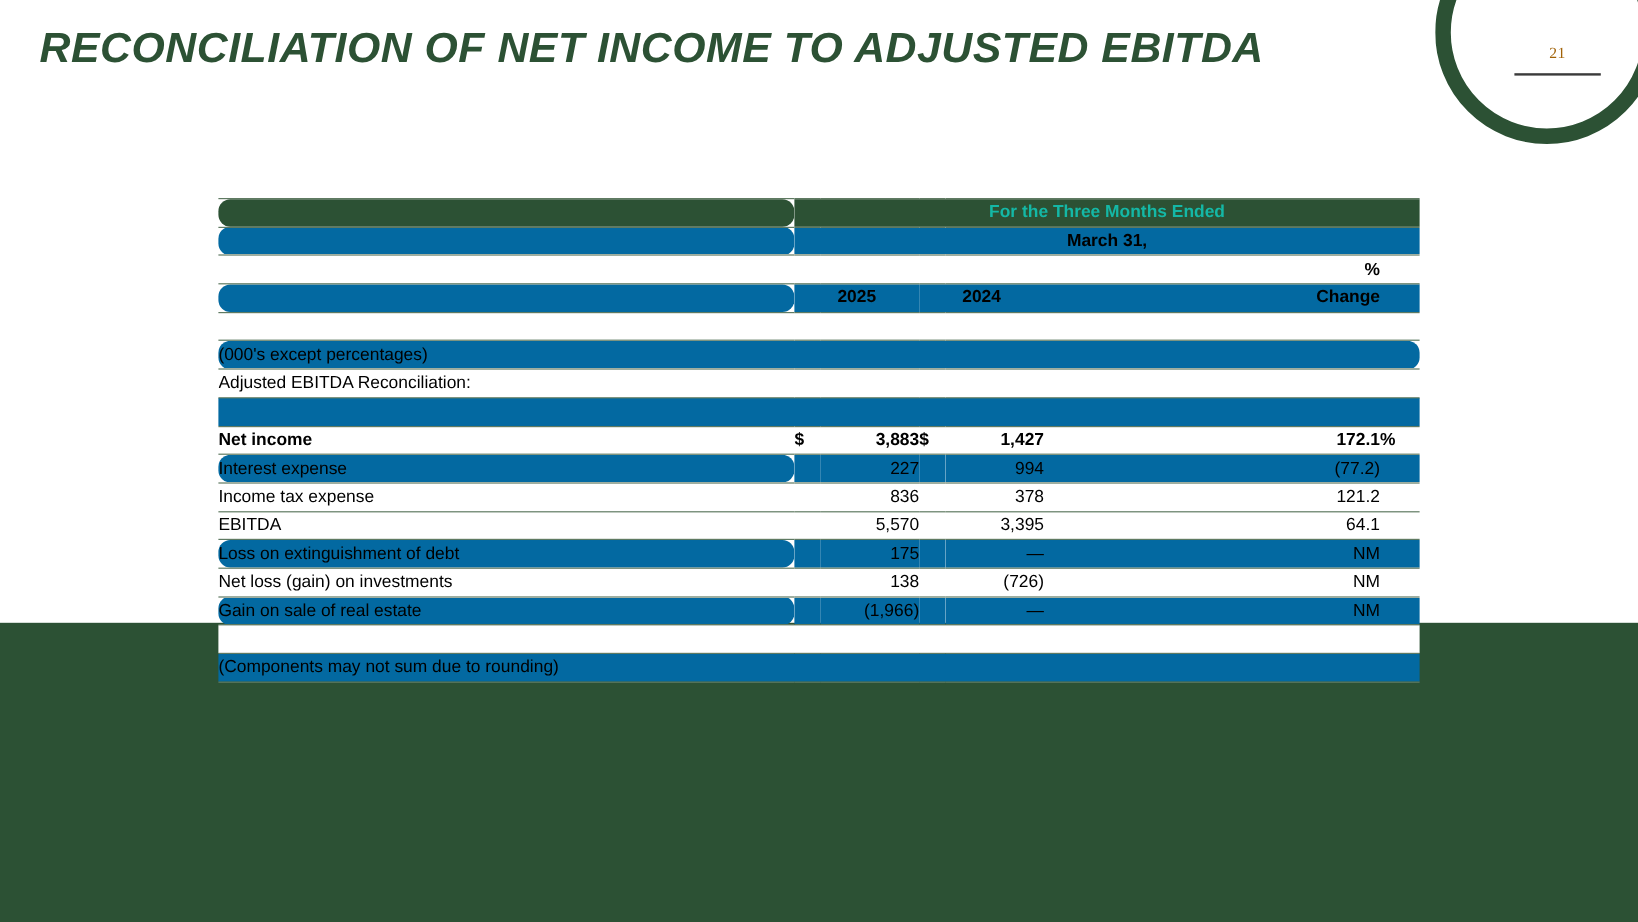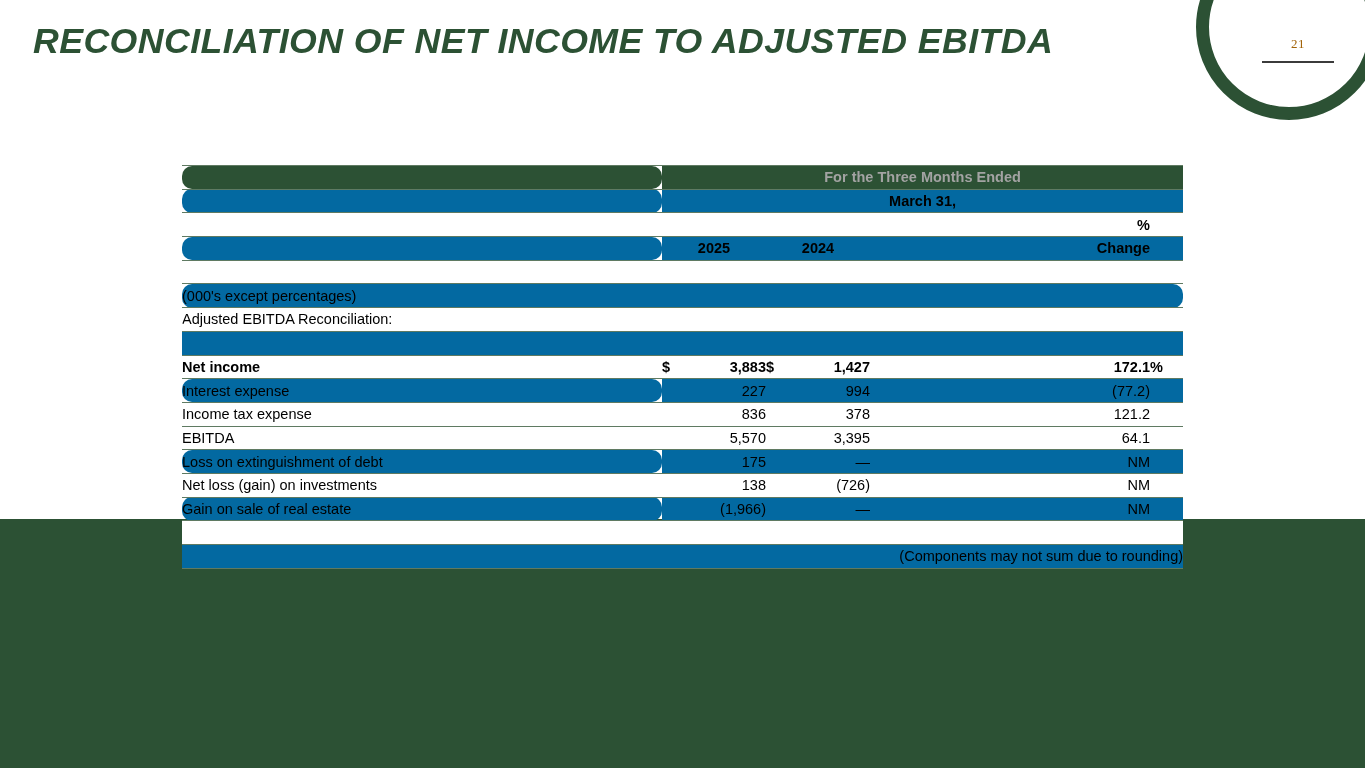--- a/index.html
+++ b/index.html
@@ -114,35 +114,35 @@
   .col-cur   { width: 22px;  }
   .col-num   { width: 82px;  }
   .col-cur2  { width: 22px;  }
   .col-num2  { width: 82px;  }
   .col-chg   { width: 280px; }
   .col-pct   { width: 33px;  }
 
   
   tr.r-shade td { background: #0369a1; }
   tr.r-white td { background: #ffffff; }
-  tr.r-head  td { background: #2c5134; color: #a3a3a3; border-top-color:#2c5134; border-bottom-color:#2c5134; }
+  tr.r-head  td { background: #2c5134; color: #14b8a6; border-top-color:#2c5134; border-bottom-color:#2c5134; }
 
   
   .lbl      { text-align: left;  padding-left: 9px; border-radius: 10px; }
   .num      { text-align: right; padding-right: 0px; }
   .cur      { text-align: left;  padding-left: 4px; }
   .ctr      { text-align: center; }
   .pct      { text-align: left;  padding-left: 6px; }
   .bold     { font-weight: bold; }
   .chg      { text-align: right; padding-right: 63px; }
 
   .hdr-span { text-align: center; font-weight: bold; }
   .hdr-green{ text-align: center; font-weight: bold; color:#ffffff; }
 
-  .foot     { text-align: right; }
+  .foot     { text-align: left; }
 </style>
 </head>
 <body>
 
 <div id="slide">
 
   <div id="green-band"></div>
 
   <div id="ring-wrap">
     <div id="ring"></div>

